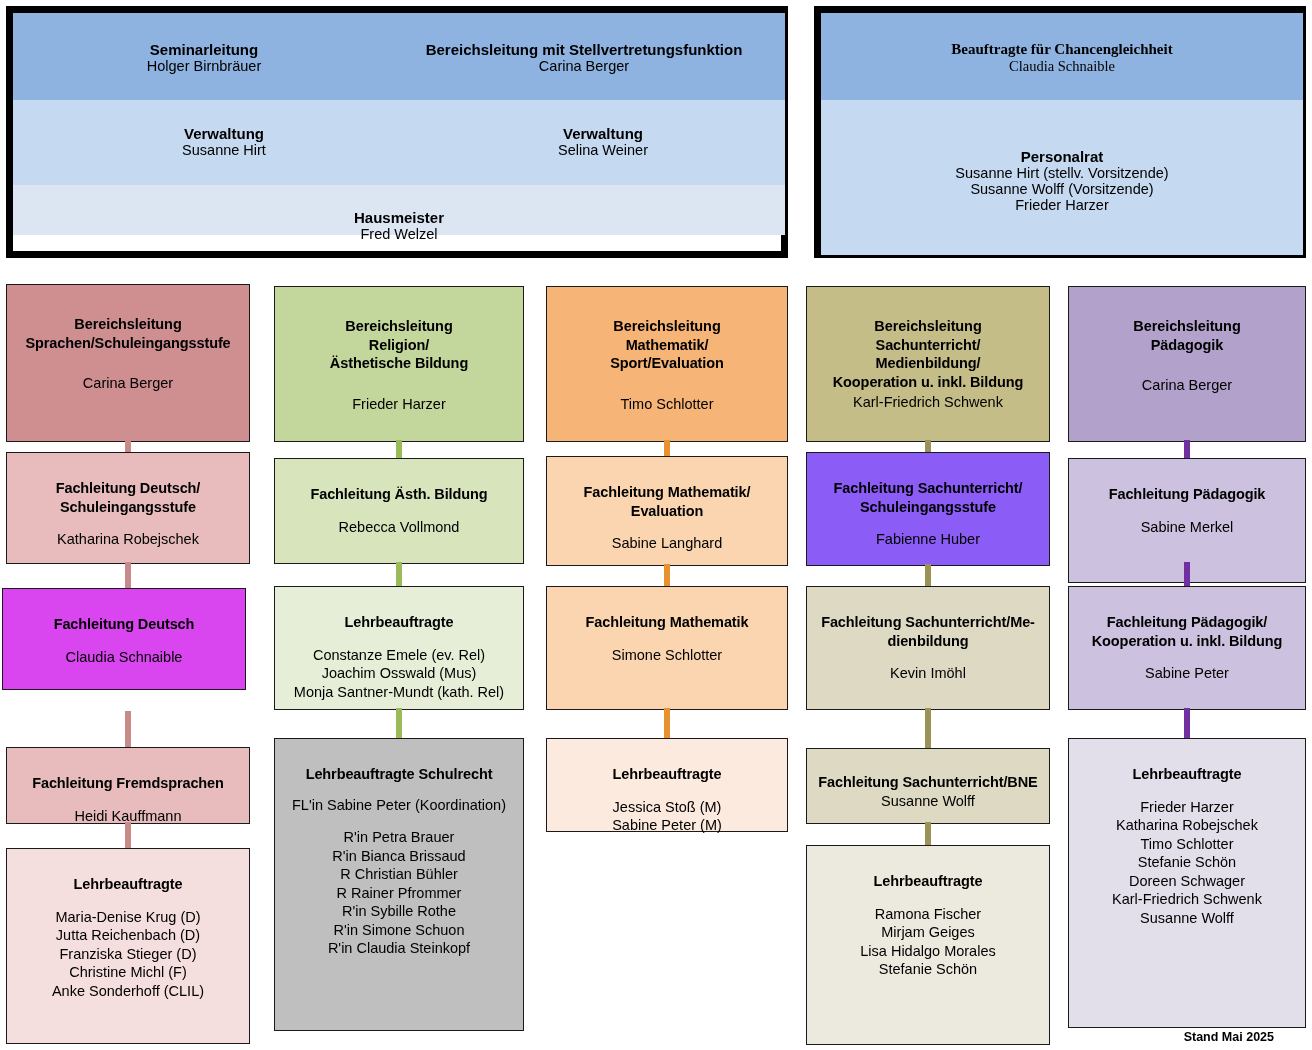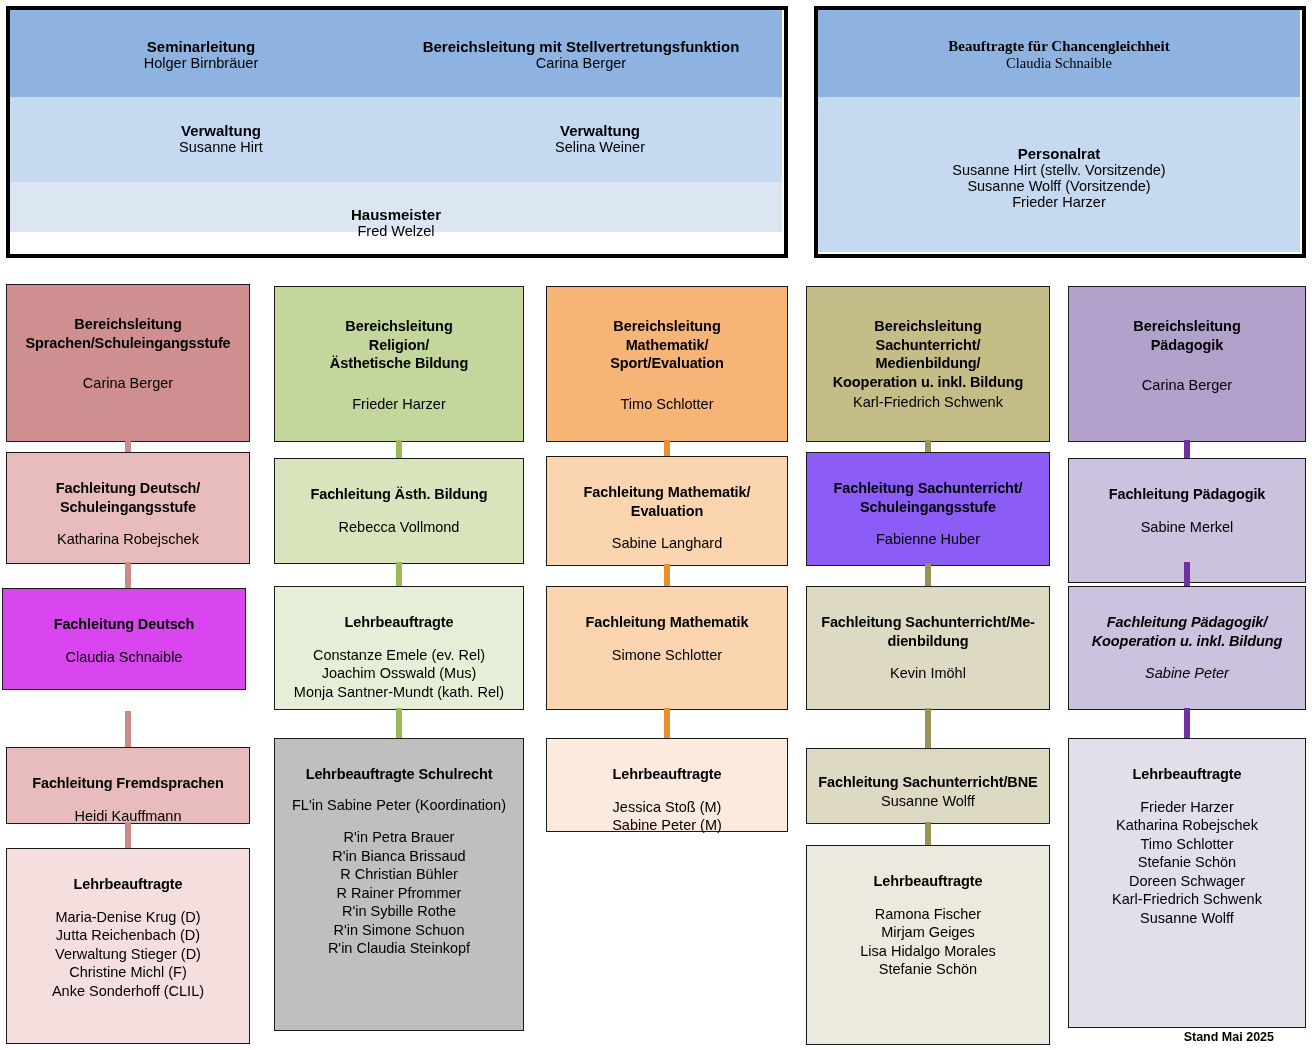--- a/index.html
+++ b/index.html
@@ -37,21 +37,21 @@
   }
   .box .person {
     font-weight: normal;
     font-size: 14.5px;
   }
 
   
   .hdr-frame {
     position: absolute;
     box-sizing: border-box;
-    border: 4px solid #000000;
+    border: 7px solid #000000;
     background: #ffffff;
   }
   .hdr-band {
     position: absolute;
     box-sizing: border-box;
     text-align: center;
   }
   .hdr-band .title {
     font-weight: bold;
     font-size: 15px;
@@ -167,21 +167,21 @@
           <div class="person">Heidi Kauffmann</div>
         </div>
       </div>
       <div class="conn" style="left: 125px; top: 822px; height: 28px; background: rgb(201, 138, 138);"></div>
       <div class="box" style="left: 6px; top: 848px; width: 244px; height: 196px; background: rgb(245, 222, 222);">
         <div style="position: absolute; left: 3px; right: 3px; top: 26px;">
           <div class="title">Lehrbeauftragte</div>
           <div style="height: 14px;"></div>
           <div class="person">Maria-Denise Krug (D)</div>
           <div class="person">Jutta Reichenbach (D)</div>
-          <div class="person">Verwaltung Stieger (D)</div>
+          <div class="person">Franziska Stieger (D)</div>
           <div class="person">Christine Michl (F)</div>
           <div class="person">Anke Sonderhoff (CLIL)</div>
         </div>
       </div>
       <div class="box" style="left: 274px; top: 286px; width: 250px; height: 156px; background: rgb(195, 214, 155);">
         <div style="position: absolute; left: 4px; right: 4px; top: 30px;">
           <div class="title">Bereichsleitung</div>
           <div class="title">Religion/</div>
           <div class="title">Ästhetische Bildung</div>
           <div style="height: 22px;"></div>
@@ -315,21 +315,21 @@
       <div class="conn" style="left: 1184px; top: 440px; height: 20px; background: rgb(112, 48, 160);"></div>
       <div class="box" style="left: 1068px; top: 458px; width: 238px; height: 125px; background: rgb(204, 193, 222);">
         <div style="position: absolute; left: 3px; right: 3px; top: 26px;">
           <div class="title">Fachleitung Pädagogik</div>
           <div style="height: 14px;"></div>
           <div class="person">Sabine Merkel</div>
         </div>
       </div>
       <div class="conn" style="left: 1184px; top: 562px; height: 26px; background: rgb(112, 48, 160);"></div>
       <div class="box" style="left: 1068px; top: 586px; width: 238px; height: 124px; background: rgb(204, 193, 222);">
-        <div style="position: absolute; left: 3px; right: 3px; top: 26px; font-style: italic;">
+        <div style="position: absolute; left: 3px; right: 3px; top: 26px;">
           <div class="title">Fachleitung Pädagogik/</div>
           <div class="title">Kooperation u. inkl. Bildung</div>
           <div style="height: 14px;"></div>
           <div class="person">Sabine Peter</div>
         </div>
       </div>
       <div class="conn" style="left: 1184px; top: 708px; height: 32px; background: rgb(112, 48, 160);"></div>
       <div class="box" style="left: 1068px; top: 738px; width: 238px; height: 290px; background: rgb(226, 223, 235);">
         <div style="position: absolute; left: 3px; right: 3px; top: 26px;">
           <div class="title">Lehrbeauftragte</div>

